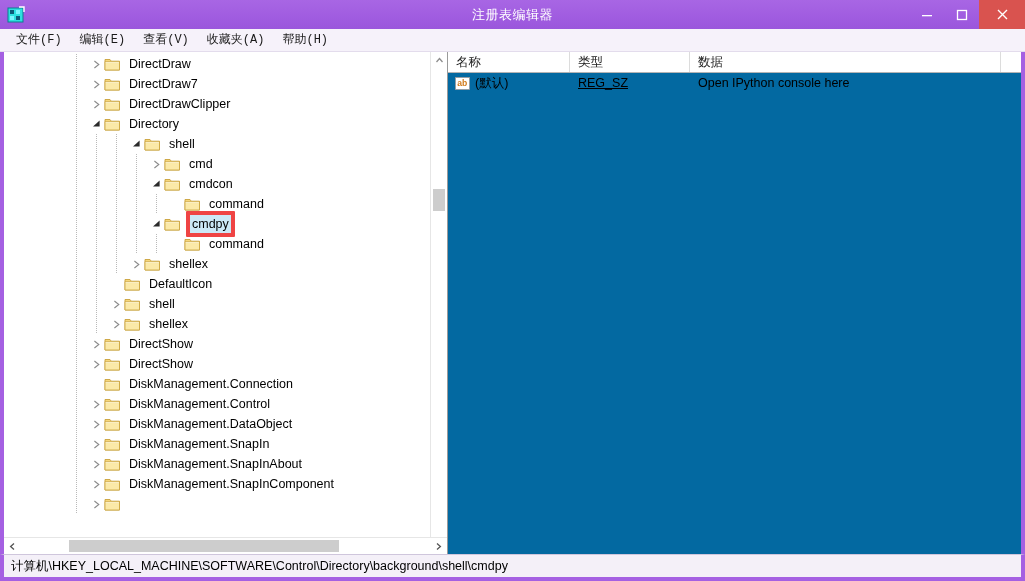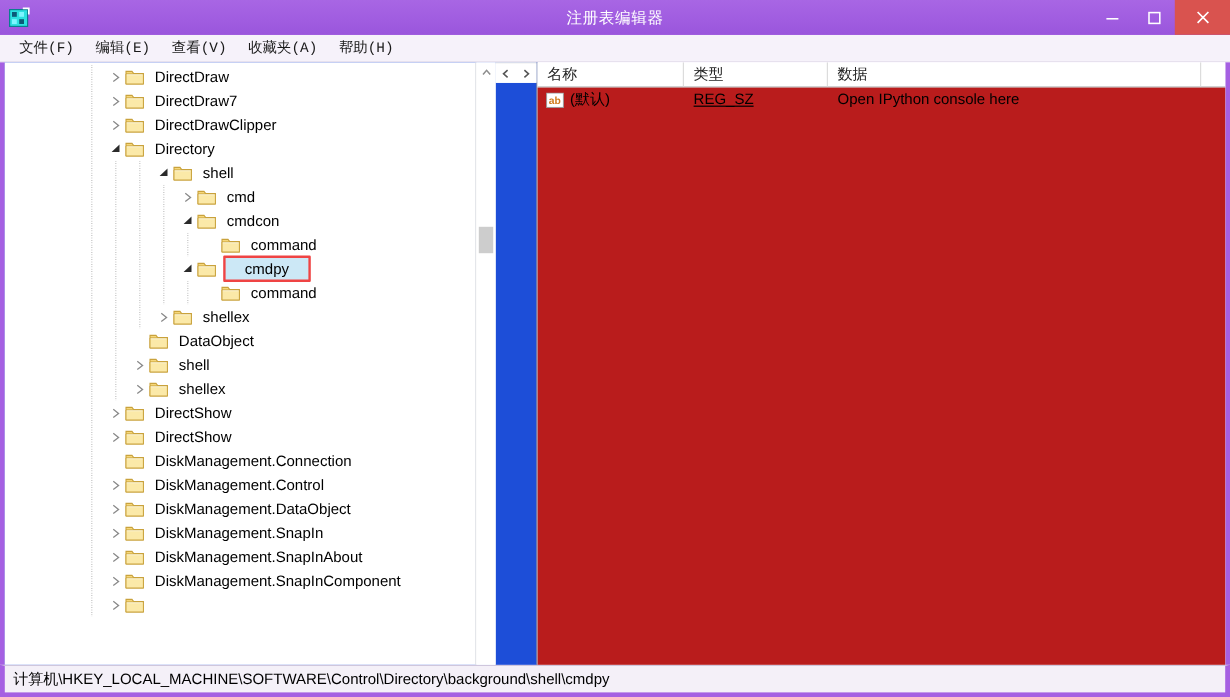--- a/index.html
+++ b/index.html
@@ -96,22 +96,22 @@
     border-right: 4px solid #a560e2;
     min-height: 0;
     position: relative;
   }
 
   
   #tree-pane {
     width: 444px;
     flex: 0 0 444px;
     display: flex;
-    flex-direction: row;
-    background: #1d4ed8;
+    flex-direction: column;
+    background: #be185d;
     border-right: 1px solid #9a9a9a;
     min-height: 0;
   }
   #tree-scroll-area {
     flex: 1 1 auto;
     display: flex;
     min-height: 0;
     position: relative;
   }
   #tree-view {
@@ -159,22 +159,22 @@
   }
   .folder-icon svg { display: block; }
 
   .tree-label {
     padding: 0 3px;
     line-height: 18px;
   }
 
   .tree-row.selected .tree-label {
     background: #cce8f6;
-    border: 2px solid #ef4444;
-    padding: 0 16px;
+    border: 4px solid #ef4444;
+    padding: 0 2px;
     border-radius: 1px;
   }
 
   
   #tree-vscroll {
     flex: 0 0 17px;
     width: 17px;
     background: #ffffff;
     border-left: 1px solid #e6e6e6;
     display: flex;
@@ -244,21 +244,21 @@
     border-right: 1px solid #dcdcdc;
     overflow: hidden;
     white-space: nowrap;
     cursor: default;
   }
   .col-name { flex: 0 0 122px; }
   .col-type { flex: 0 0 120px; }
   .col-data { flex: 0 0 311px; }
   .col-pad  { flex: 1 1 auto; border-right: none; }
 
-  #list-body { flex: 1 1 auto; position: relative; background:#b91c1c; }
+  #list-body { flex: 1 1 auto; position: relative; background:#0369a1; }
   .list-row {
     display: flex;
     align-items: center;
     height: 20px;
     font-size: 12.5px;
     color: #000000;
     white-space: nowrap;
     cursor: default;
   }
   .cell { overflow: hidden; white-space: nowrap; }
@@ -561,21 +561,21 @@
                 <div class="guide" style="left: 92px;"></div>
               </div>
               <div class="twisty"></div>
               <div class="folder-icon">
                 <svg width="17" height="15" viewBox="0 0 17 15">
                   <path d="M1 2.5 L6 2.5 L7.3 4.2 L15.5 4.2 L15.5 13 L1 13 Z" fill="#f6d77a" stroke="#c9a23c" stroke-width="0.9"></path>
                   <path d="M1 4.6 L15.5 4.6 L15.5 13 L1 13 Z" fill="#fbe9a8" stroke="#c9a23c" stroke-width="0.8"></path>
                   <path d="M1.6 5.3 L14.9 5.3" stroke="#ffffff" stroke-width="0.7" opacity="0.7"></path>
                 </svg>
               </div>
-              <span class="tree-label">DataObject</span>
+              <span class="tree-label">DefaultIcon</span>
             </div>
             <div class="tree-row">
               <div class="tree-indent" style="width: 104px;">
                 <div class="guide" style="left: 72px;"></div>
                 <div class="guide" style="left: 92px;"></div>
               </div>
               <div class="twisty">
                 <svg width="9" height="9" viewBox="0 0 9 9">
                   <path d="M2.4 1 L6.8 4.5 L2.4 8" fill="none" stroke="#8a8a8a" stroke-width="1.1"></path>
                 </svg>

